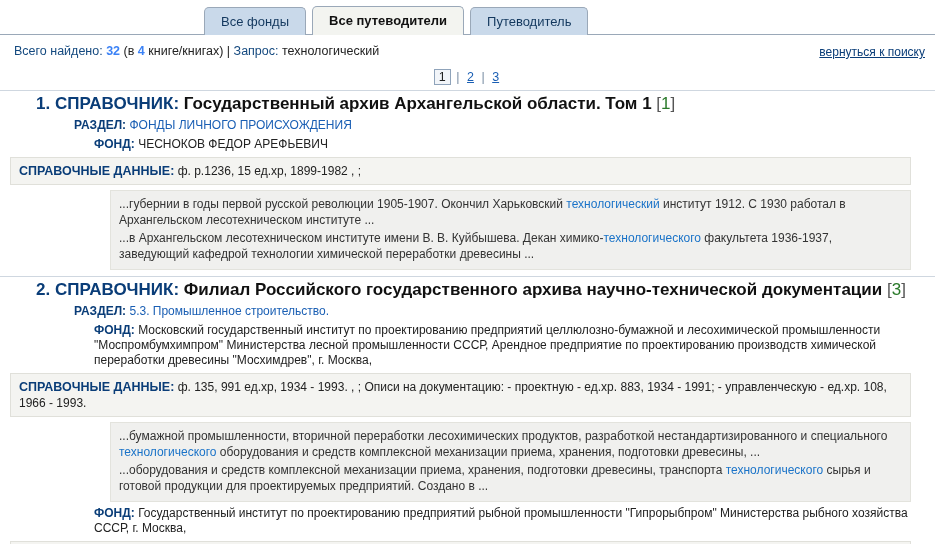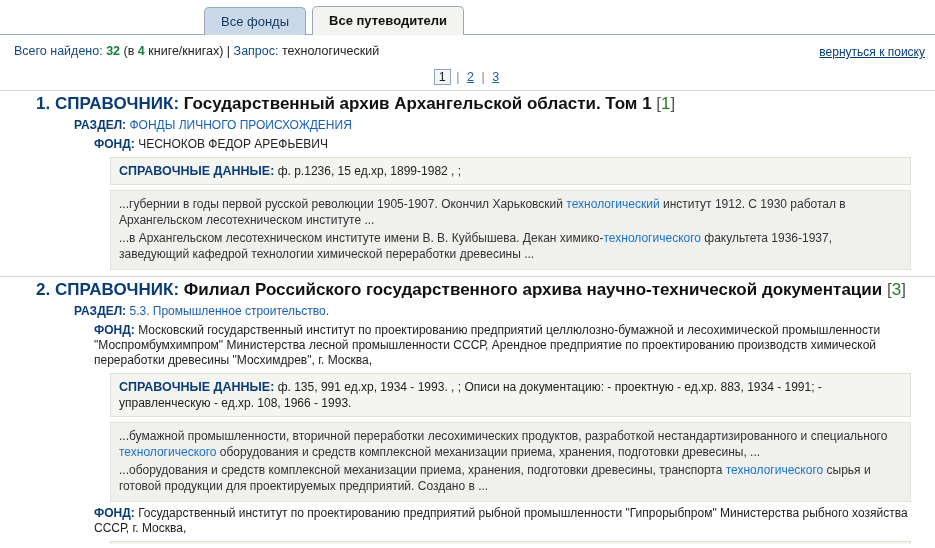--- a/index.html
+++ b/index.html
@@ -55,21 +55,21 @@
   
   .summary {
     margin-top: 9px;
     padding: 0 8px 0 14px;
     position: relative;
     height: 18px;
     color: #0a3d78;
     font-size: 12.5px;
   }
   .summary .lbl { color: #14497f; }
-  .summary b { color: #15803d; }
+  .summary b { color: #3b82f6; }
   .summary .plain { color: #222; font-weight: normal; }
   .back-link {
     position: absolute;
     right: 10px;
     top: 1px;
     color: #0a3d78;
     text-decoration: underline;
     font-size: 12px;
     cursor: pointer;
     text-align: center;
@@ -125,21 +125,20 @@
   .razdel { margin-top: 5px; line-height: 16px; }
   .razdel .k { color: #0a3d78; font-weight: bold; }
   .razdel .v { color: #1a5fb4; }
 
   .fond { margin-top: 4px; margin-left: 84px; line-height: 15px; }
   .fond .k { color: #0a3d78; font-weight: bold; }
   .fond .v { color: #222; }
 
   .spravka {
     margin-top: 5px;
-    margin-left: 100px;
     margin-right: 14px;
     background: #f4f4f1;
     border: 1px solid #e0e0da;
     padding: 5px 8px;
     line-height: 16px;
   }
   .spravka .k { color: #0a3d78; font-weight: bold; font-size: 12.5px; }
   .spravka .v { color: #222; }
 
   .snips {
@@ -159,20 +158,21 @@
 </style>
 </head>
 <body>
 
 <div id="page">
 
   <div class="tabbar">
     <div class="tabs-inner">
       <div class="tab">Все фонды</div>
       <div class="tab active">Все путеводители</div>
+      <div class="tab">Путеводитель</div>
     </div>
   </div>
 
   <div class="summary">
     <span class="lbl">Всего найдено:</span>
     <b>32</b>
     <span class="plain">(в</span>
     <b>4</b>
     <span class="plain">книге/книгах)</span>
     <span class="plain">|</span>

